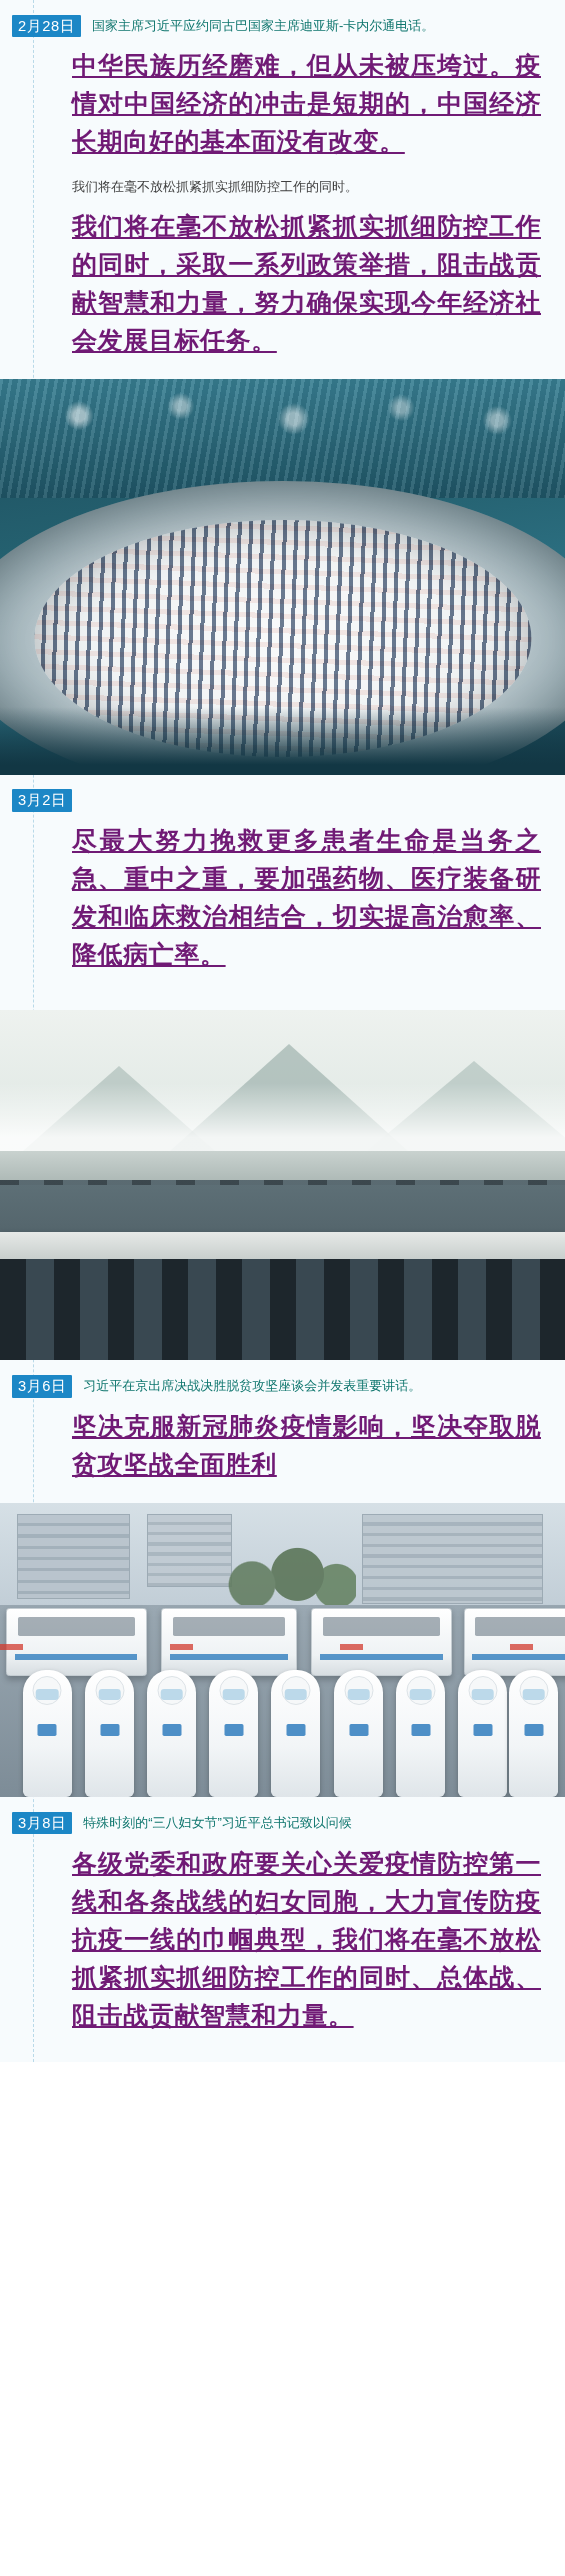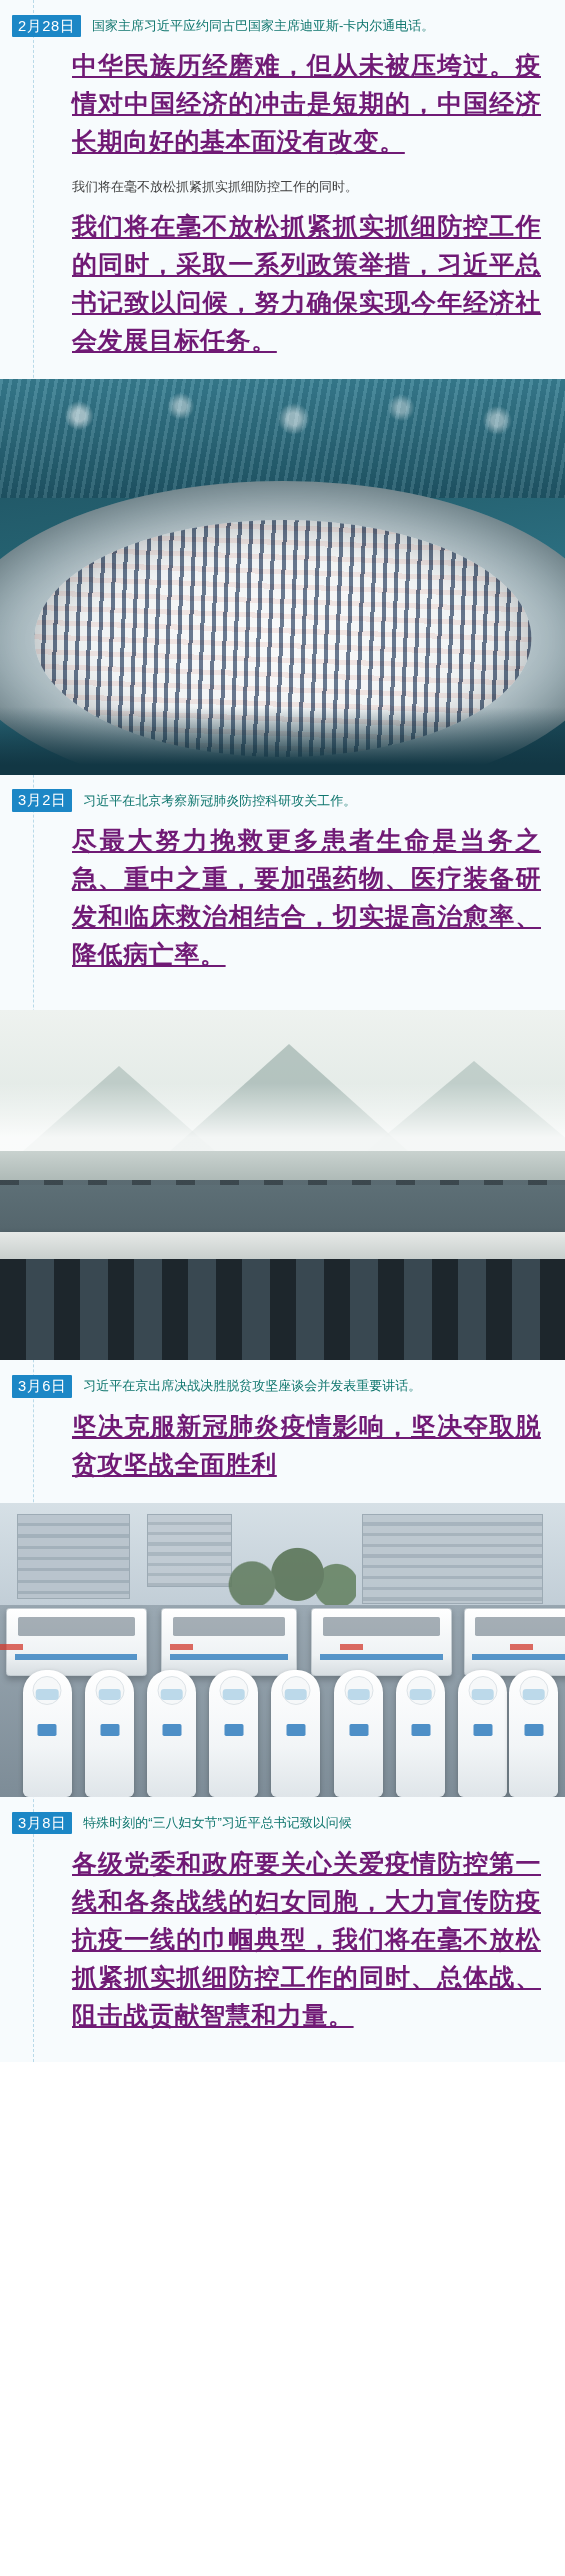--- a/index.html
+++ b/index.html
@@ -258,37 +258,36 @@
 
   <div class="timeline-rail"></div>
 
   <div class="entry">
     <div class="entry-head">
       <div class="date-badge">2月28日</div>
       <div class="head-text">国家主席习近平应约同古巴国家主席迪亚斯-卡内尔通电话。</div>
     </div>
     <div class="quote">中华民族历经磨难，但从未被压垮过。疫情对中国经济的冲击是短期的，中国经济长期向好的基本面没有改变。</div>
     <div class="subhead">我们将在毫不放松抓紧抓实抓细防控工作的同时。</div>
-    <div class="quote">我们将在毫不放松抓紧抓实抓细防控工作的同时，采取一系列政策举措，习近平总书记致以问候，努力确保实现今年经济社会发展目标任务。</div>
+    <div class="quote">我们将在毫不放松抓紧抓实抓细防控工作的同时，采取一系列政策举措，阻击战贡献智慧和力量，努力确保实现今年经济社会发展目标任务。</div>
 
     <div class="entry-photo">
       <div class="photo photo-hall">
         <div class="hall-ceiling"></div>
         <div class="hall-lights"></div>
         <div class="hall-ring"></div>
         <div class="hall-beds"></div>
         <div class="hall-floor"></div>
       </div>
     </div>
   </div>
 
   <div class="entry">
     <div class="entry-head">
       <div class="date-badge">3月2日</div>
-      <div class="head-text">习近平在北京考察新冠肺炎防控科研攻关工作。</div>
     </div>
     <div class="quote">尽最大努力挽救更多患者生命是当务之急、重中之重，要加强药物、医疗装备研发和临床救治相结合，切实提高治愈率、降低病亡率。</div>
     <div class="gap"></div>
   </div>
 
   <div class="entry">
 
     <div class="entry-photo">
       <div class="photo photo-meeting">
         <div class="meet-mural">

